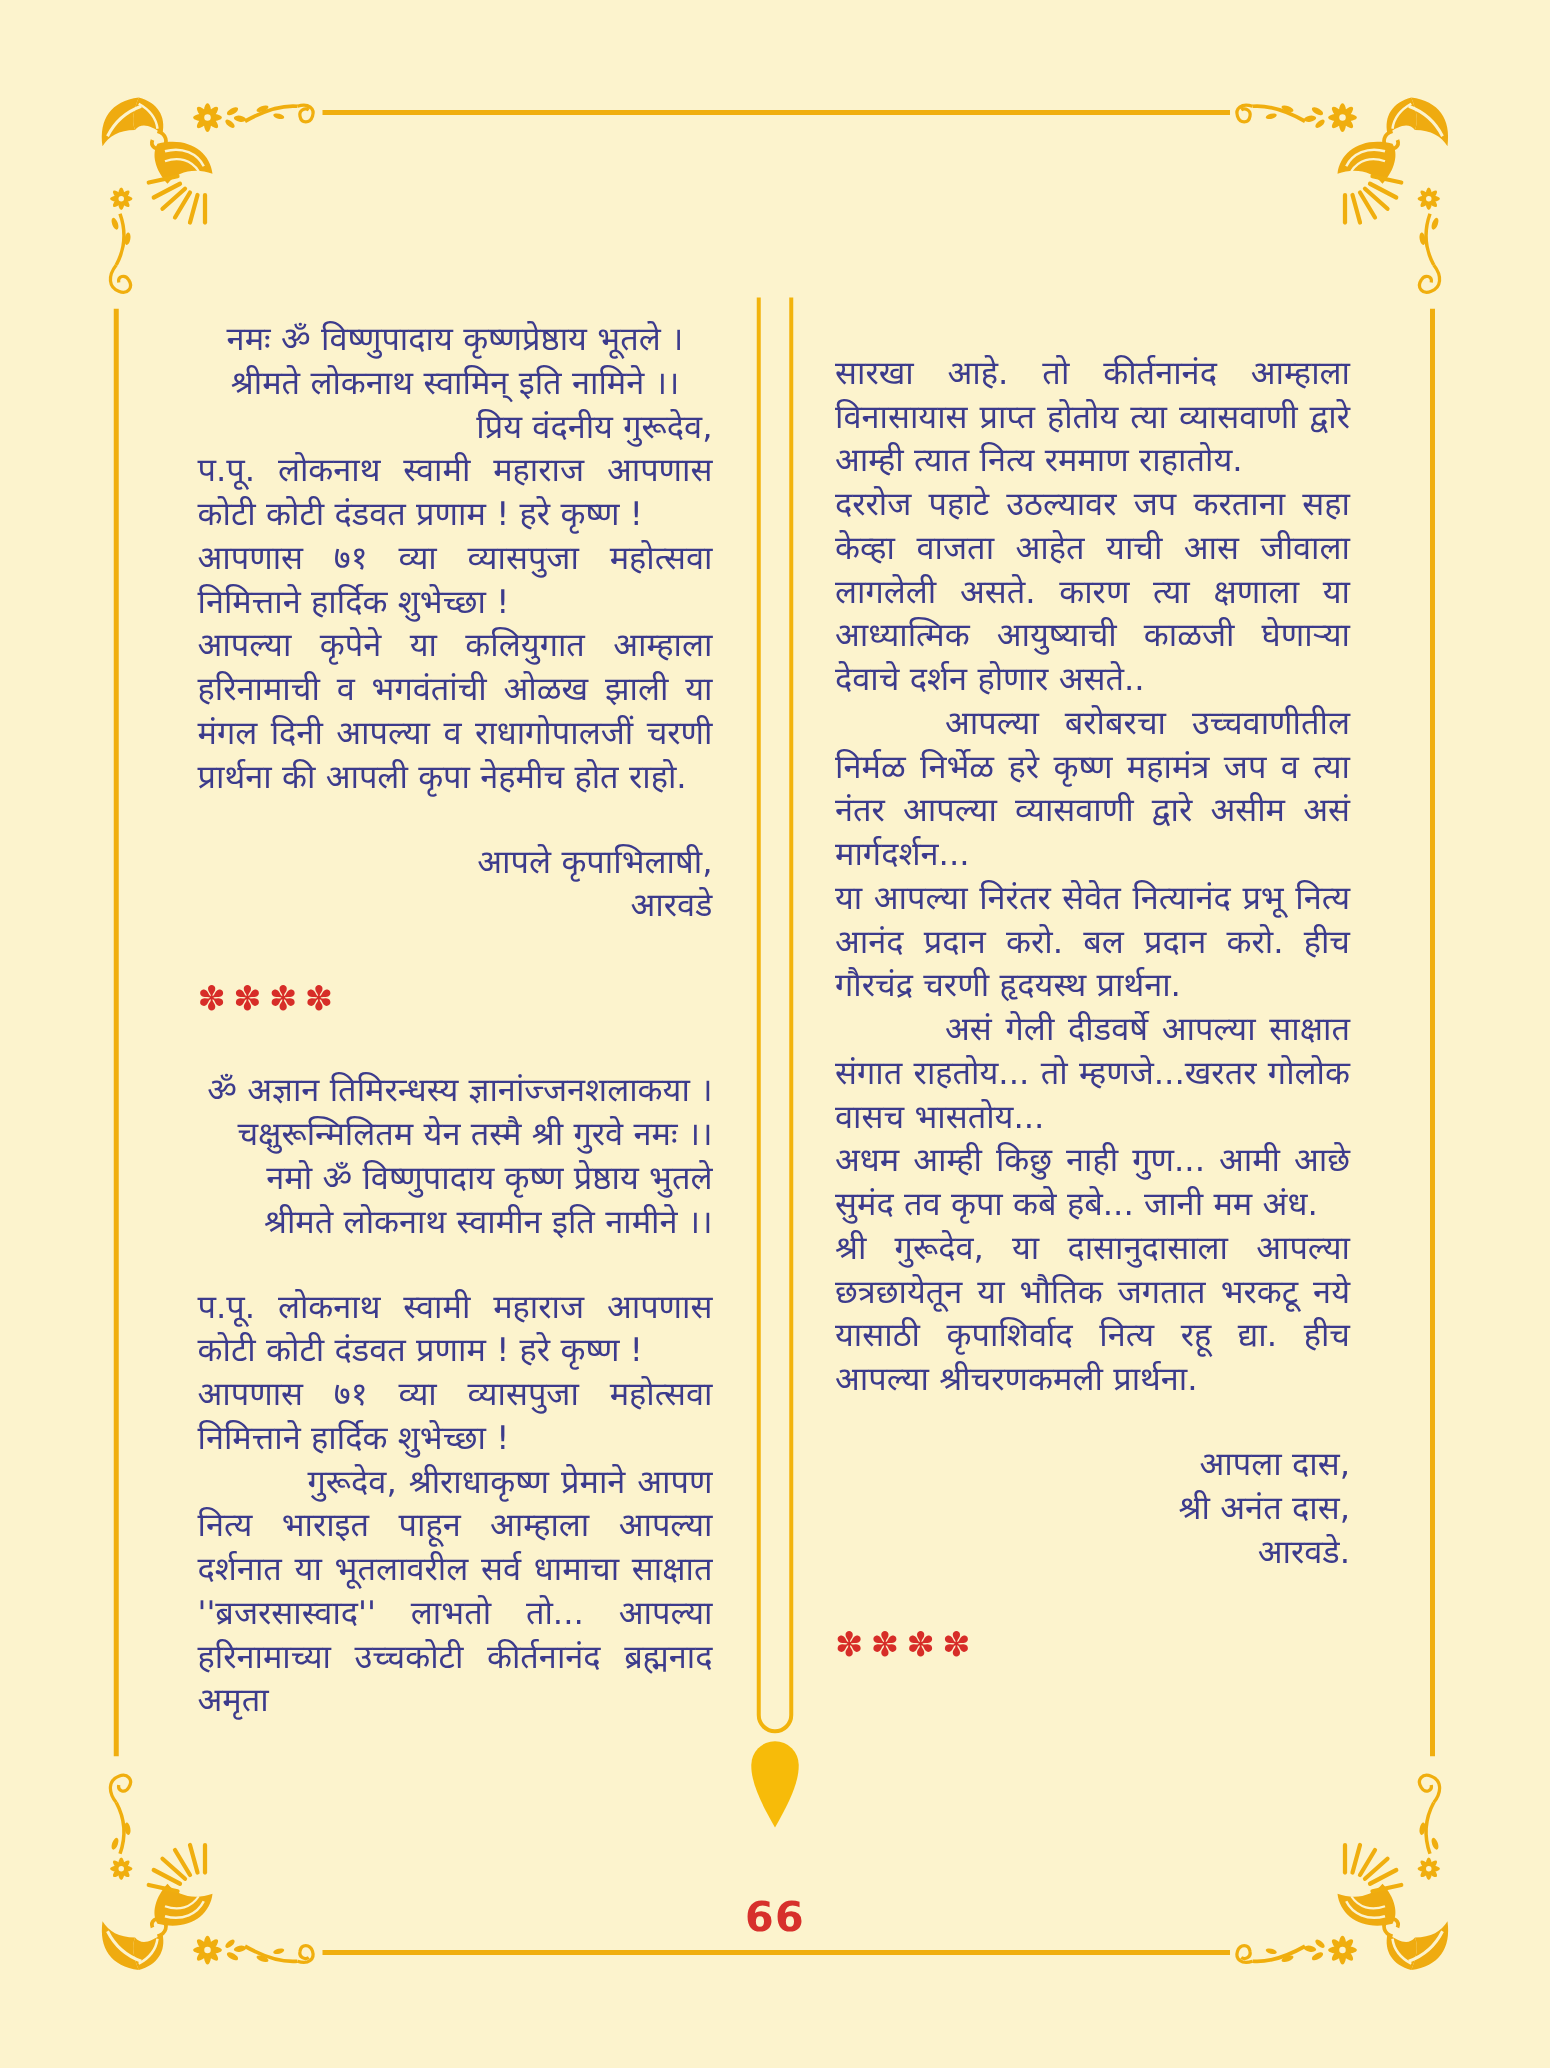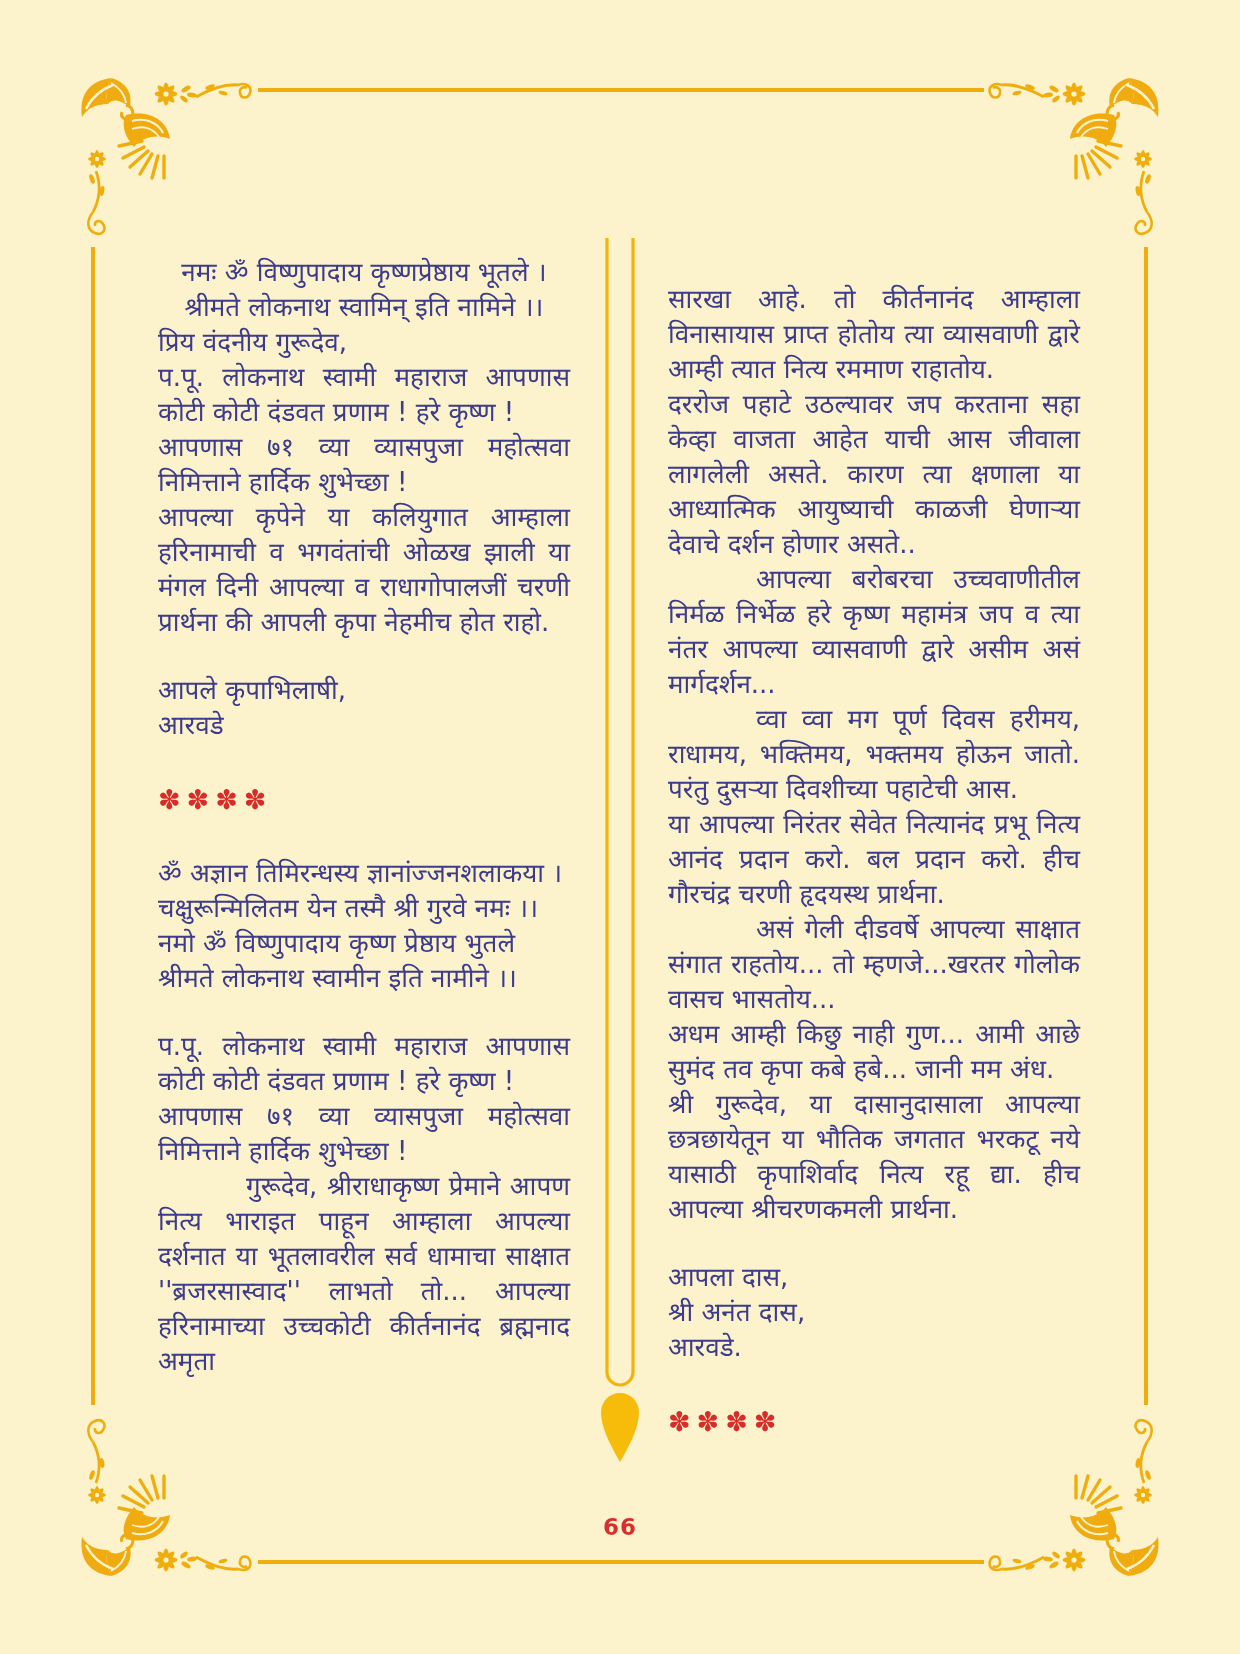--- a/index.html
+++ b/index.html
@@ -15,33 +15,33 @@
   .col{
     position:absolute;top:255px;
     color:#3C3B8C;
     font-size:26px;line-height:35px;
     text-align:justify;
   }
   .col-left{left:158px;width:412px;}
   .col-right{left:668px;width:412px;margin-top:27px;}
   .para{margin:0;padding:0;}
   .para.center{text-align:center;}
-  .para.left{text-align:left;}
+  .para.left{text-align:right;}
   .para.justify{text-align:justify;}
   .para.indent{text-align:justify;text-indent:88px;}
   .para.spacer{height:33px;}
   .para.separator{
     color:#D72D28;text-align:left;
     font-size:27px;letter-spacing:6px;line-height:35px;
     padding-top:6px;padding-bottom:6px;
   }
   .page-number{
     position:absolute;left:0;top:1514px;width:1240px;
     text-align:center;color:#D7302C;
-    font-size:23px;font-weight:bold;letter-spacing:1px;
+    font-size:33px;font-weight:bold;letter-spacing:1px;
   }
 </style>
 </head>
 <body>
 
 <div class="page">
 
   <svg class="frame-svg" viewBox="0 0 1240 1654" xmlns="http://www.w3.org/2000/svg" aria-hidden="true">
     <defs>
       <g id="corner-ornament">
@@ -135,21 +135,20 @@
         <p class="para left">श्रीमते लोकनाथ स्वामीन इति नामीने ।।</p>
         <p class="para spacer"></p>
         <p class="para justify">प.पू. लोकनाथ स्वामी महाराज आपणास कोटी कोटी दंडवत प्रणाम ! हरे कृष्ण !</p>
         <p class="para justify">आपणास ७१ व्या व्यासपुजा महोत्सवा निमित्ताने हार्दिक शुभेच्छा !</p>
         <p class="para indent">गुरूदेव, श्रीराधाकृष्ण प्रेमाने आपण नित्य भाराइत पाहून आम्हाला आपल्या दर्शनात या भूतलावरील सर्व धामाचा साक्षात ''ब्रजरसास्वाद'' लाभतो तो... आपल्या हरिनामाच्या उच्चकोटी कीर्तनानंद ब्रह्मनाद अमृता</p>
       </div>
     <div class="col col-right">
         <p class="para justify">सारखा आहे. तो कीर्तनानंद आम्हाला विनासायास प्राप्त होतोय त्या व्यासवाणी द्वारे आम्ही त्यात नित्य रममाण राहातोय.</p>
         <p class="para justify">दररोज पहाटे उठल्यावर जप करताना सहा केव्हा वाजता आहेत याची आस जीवाला लागलेली असते. कारण त्या क्षणाला या आध्यात्मिक आयुष्याची काळजी घेणाऱ्या देवाचे दर्शन होणार असते..</p>
         <p class="para indent">आपल्या बरोबरचा उच्चवाणीतील निर्मळ निर्भेळ हरे कृष्ण महामंत्र जप व त्या नंतर आपल्या व्यासवाणी द्वारे असीम असं मार्गदर्शन...</p>
-        <p class="para indent">व्वा व्वा मग पूर्ण दिवस हरीमय, राधामय, भक्तिमय, भक्तमय होऊन जातो. परंतु दुसऱ्या दिवशीच्या पहाटेची आस.</p>
         <p class="para justify">या आपल्या निरंतर सेवेत नित्यानंद प्रभू नित्य आनंद प्रदान करो. बल प्रदान करो. हीच गौरचंद्र चरणी हृदयस्थ प्रार्थना.</p>
         <p class="para indent">असं गेली दीडवर्षे आपल्या साक्षात संगात राहतोय... तो म्हणजे...खरतर गोलोक वासच भासतोय...</p>
         <p class="para justify">अधम आम्ही किछु नाही गुण... आमी आछे सुमंद तव कृपा कबे हबे... जानी मम अंध.</p>
         <p class="para justify">श्री गुरूदेव, या दासानुदासाला आपल्या छत्रछायेतून या भौतिक जगतात भरकटू नये यासाठी कृपाशिर्वाद नित्य रहू द्या. हीच आपल्या श्रीचरणकमली प्रार्थना.</p>
         <p class="para spacer"></p>
         <p class="para left">आपला दास,</p>
         <p class="para left">श्री अनंत दास,</p>
         <p class="para left">आरवडे.</p>
         <p class="para spacer"></p>
         <p class="para separator">✽✽✽✽</p>

